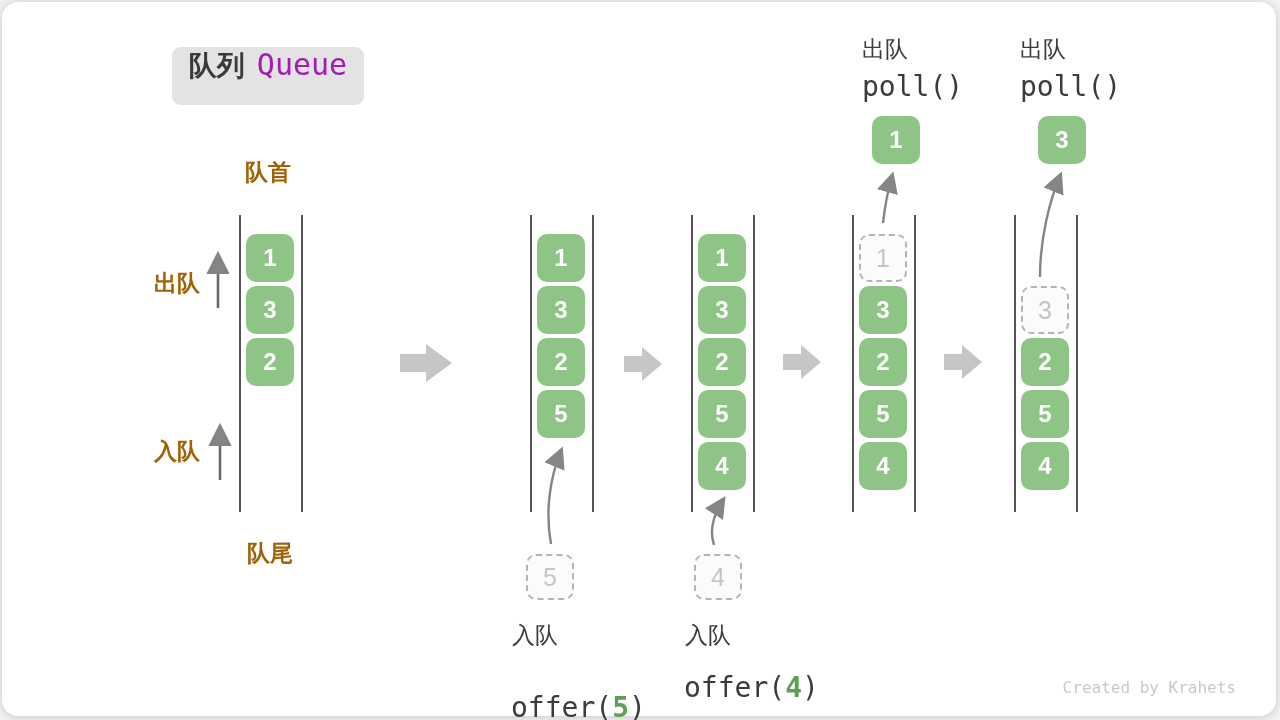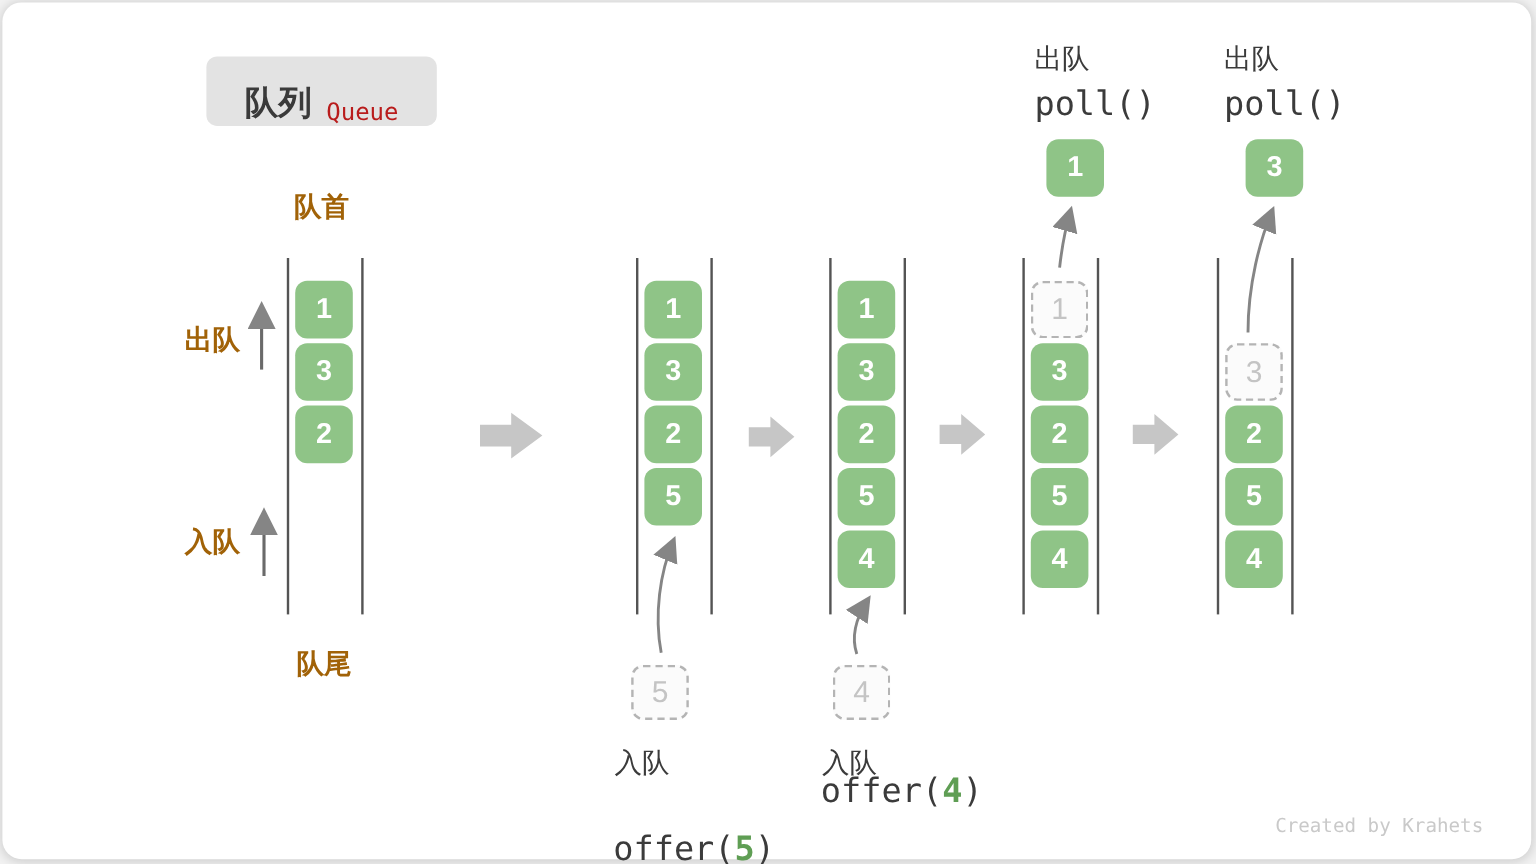--- a/index.html
+++ b/index.html
@@ -2,23 +2,23 @@
 <html style="--green: #8fc487; --arg-green: #5f9e54; --badge-bg: #e3e3e3;"><head>
 <meta charset="utf-8">
 <style>
   html,body{margin:0;padding:0;background:#f2f2f2;width:1280px;height:720px;overflow:hidden;
     font-family:"Liberation Sans",sans-serif;}
   .card{position:absolute;left:2px;top:2px;width:1274px;height:714px;background:#ffffff;
     border-radius:16px;box-shadow:0 1px 10px rgba(0,0,0,.18);}
   .abs{position:absolute;}
   
   .badge{position:absolute;left:170px;top:45px;width:192px;height:58px;background:var(--badge-bg,#e3e3e3);
-    border-radius:9px;display:flex;align-items:flex-end;justify-content:center;gap:12px;}
+    border-radius:9px;display:flex;align-items:flex-start;justify-content:center;gap:12px;}
   .badge .zh{font-weight:700;font-size:28px;color:#3a3a3a;}
-  .badge .en{font-family:"DejaVu Sans Mono",monospace;font-size:20px;color:#b91c1c;}
+  .badge .en{font-family:"DejaVu Sans Mono",monospace;font-size:30px;color:#a21caf;}
   
   .cjk-bold{font-weight:700;font-size:23px;color:#a16207;white-space:nowrap;}
   .op-label{font-size:23px;color:#3b3b3b;white-space:nowrap;}
   .mono{font-family:"DejaVu Sans Mono",monospace;font-size:28px;color:#3b3b3b;white-space:nowrap;}
   .arg{color:var(--arg-green,#5f9e54);font-weight:700;}
   
   .vline{position:absolute;top:213px;height:297px;width:1.6px;background:#545454;}
   
   .cell{position:absolute;width:48px;height:48px;border-radius:10px;box-sizing:border-box;
     display:flex;align-items:center;justify-content:center;
@@ -110,21 +110,21 @@
   <div class="cell ghost x5 s2">3</div>
   <div class="cell green x5 s3">2</div>
   <div class="cell green x5 s4">5</div>
   <div class="cell green x5 s5">4</div>
   <div class="cell green pop5">3</div>
 
   <div class="abs op-label" style="left:510px;top:618px;">入队</div>
   <div class="abs mono" style="left:509px;top:689px;"><span>offer(</span><span class="arg">5</span><span>)</span></div>
 
   <div class="abs op-label" style="left:683px;top:618px;">入队</div>
-  <div class="abs mono" style="left:682px;top:640px;"><span>offer(</span><span class="arg">4</span><span>)</span></div>
+  <div class="abs mono" style="left:682px;top:669px;"><span>offer(</span><span class="arg">4</span><span>)</span></div>
 
   <div class="abs op-label" style="left:860px;top:32px;">出队</div>
   <div class="abs mono" style="left:860px;top:68px;">poll()</div>
 
   <div class="abs op-label" style="left:1018px;top:32px;">出队</div>
   <div class="abs mono" style="left:1018px;top:68px;">poll()</div>
 
   <div class="footer">Created by Krahets</div>
 
 </div>

